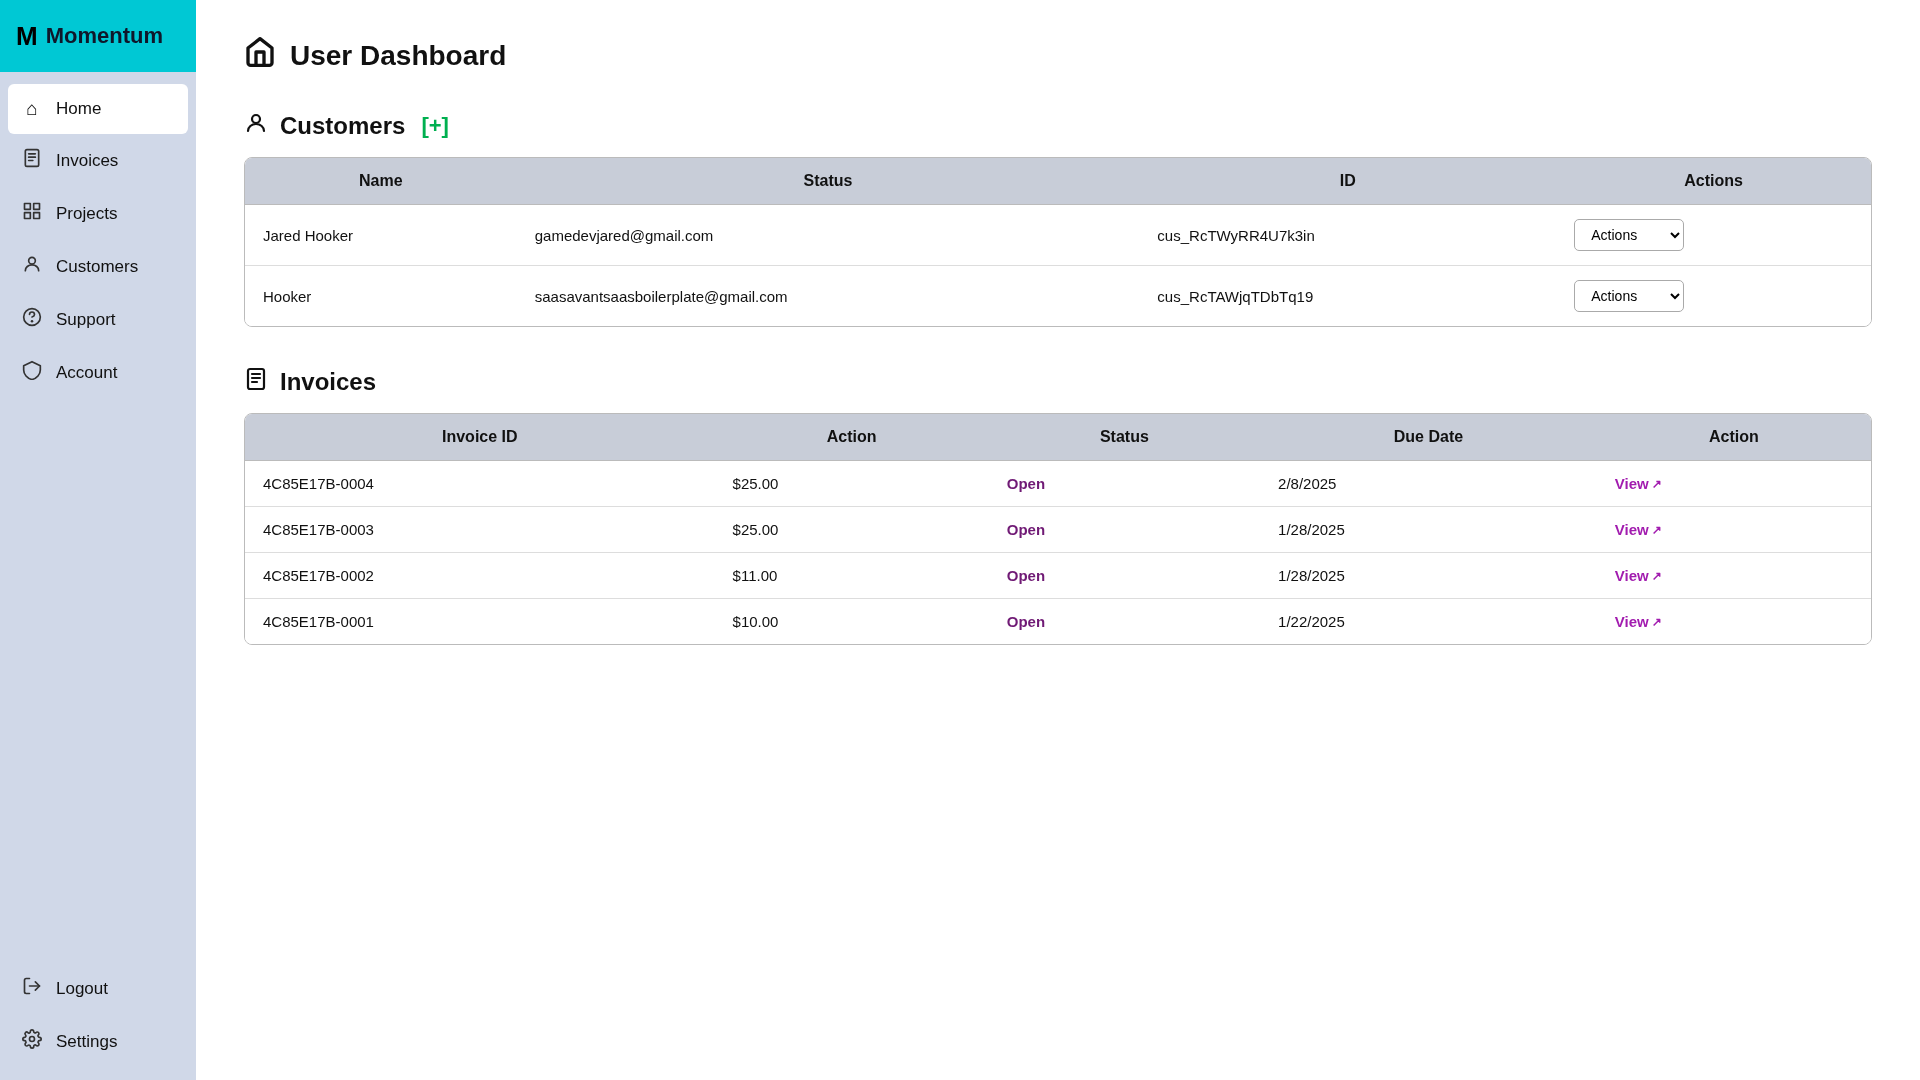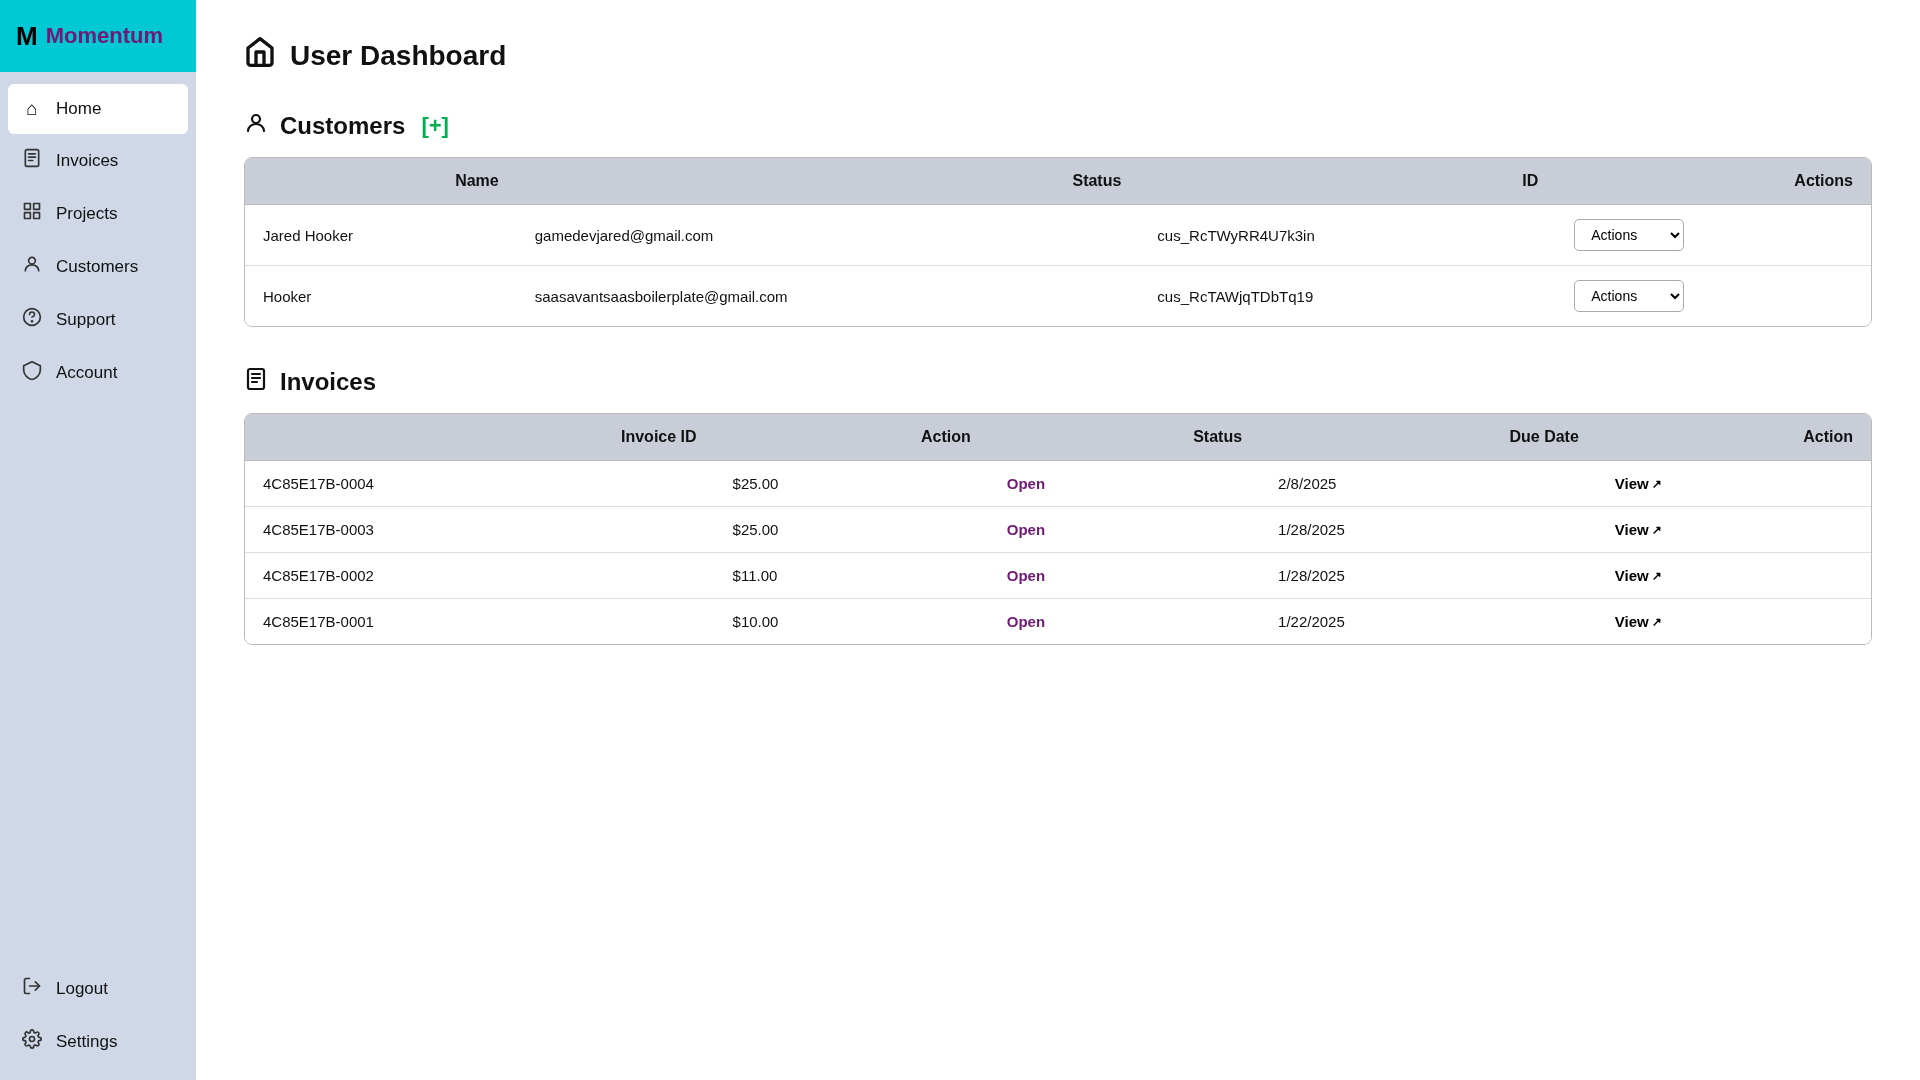--- a/index.html
+++ b/index.html
@@ -18,21 +18,21 @@
       background: #00c8d4;
       padding: 18px 16px;
       display: flex;
       align-items: center;
       gap: 8px;
       height: 72px;
     }
     .sidebar-logo-text {
       font-size: 22px;
       font-weight: 800;
-      color: #701a75;
+      color: #0f172a;
     }
     .sidebar-nav {
       display: flex;
       flex-direction: column;
       flex: 1;
       padding: 12px 0;
     }
     .sidebar-item {
       display: flex;
       align-items: center;
@@ -105,21 +105,21 @@
     table {
       width: 100%;
       border-collapse: collapse;
       font-size: 15px;
     }
     thead tr {
       background: #c8cdd8;
     }
     thead th {
       padding: 14px 18px;
-      text-align: right;
+      text-align: center;
       font-weight: 700;
       font-size: 16px;
       color: #111;
       border-bottom: 1.5px solid #bbb;
     }
     tbody tr {
       border-bottom: 1px solid #ddd;
       background: #fff;
     }
     tbody tr:last-child {
@@ -141,21 +141,21 @@
       font-size: 14px;
       background: #fff;
       cursor: pointer;
       min-width: 110px;
     }
     .status-open {
       color: #701a75;
       font-weight: 600;
     }
     .view-link {
-      color: #000000;
+      color: #a21caf;
       font-weight: 600;
       cursor: pointer;
       text-decoration: none;
       font-size: 15px;
       display: flex;
       align-items: center;
       gap: 3px;
     }
     .view-link .ext-icon {
       font-size: 12px;

